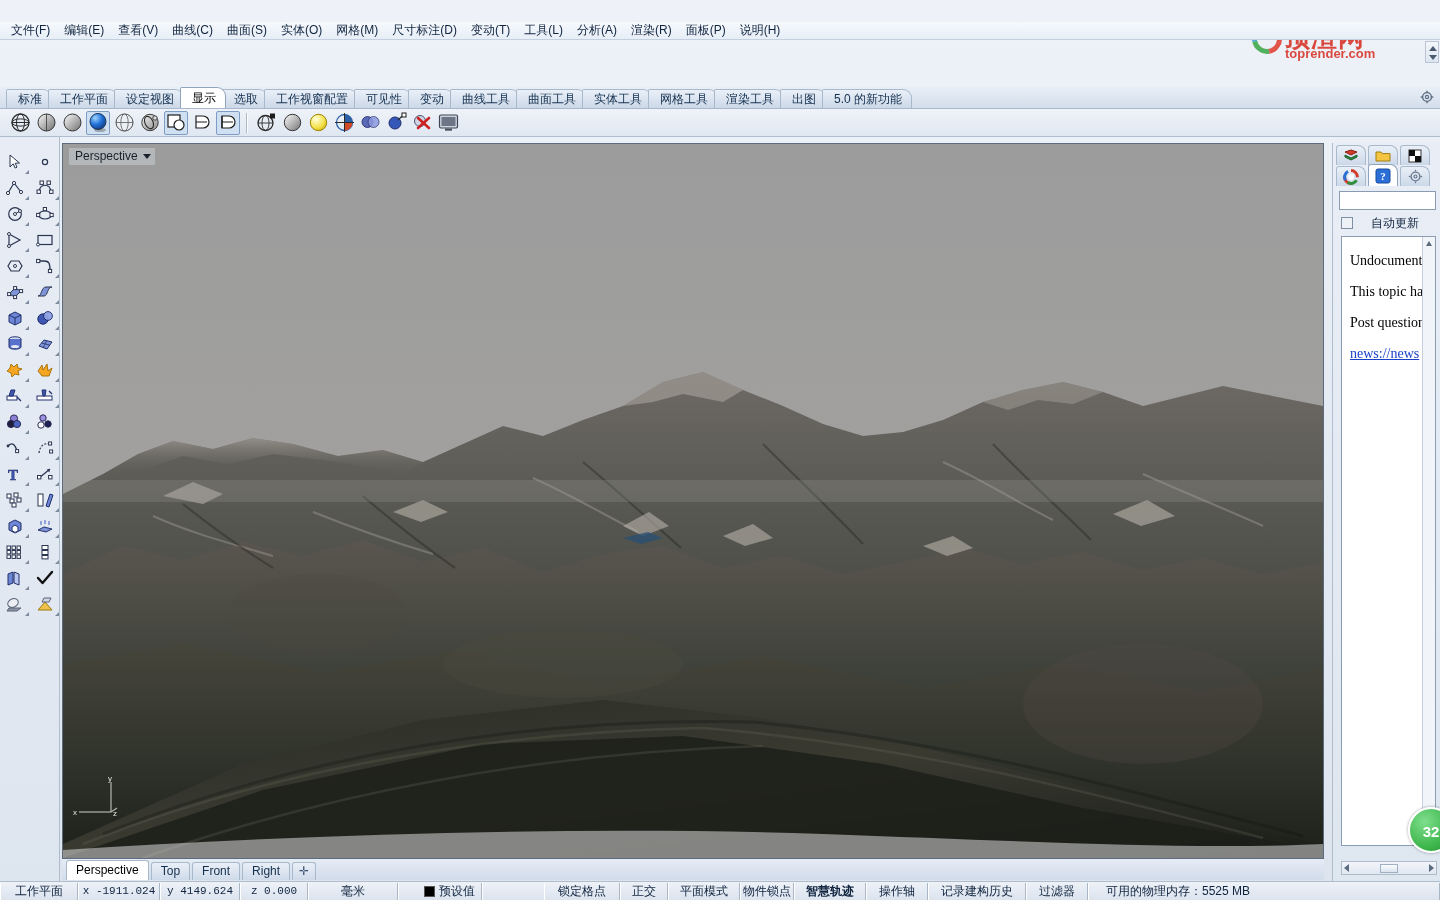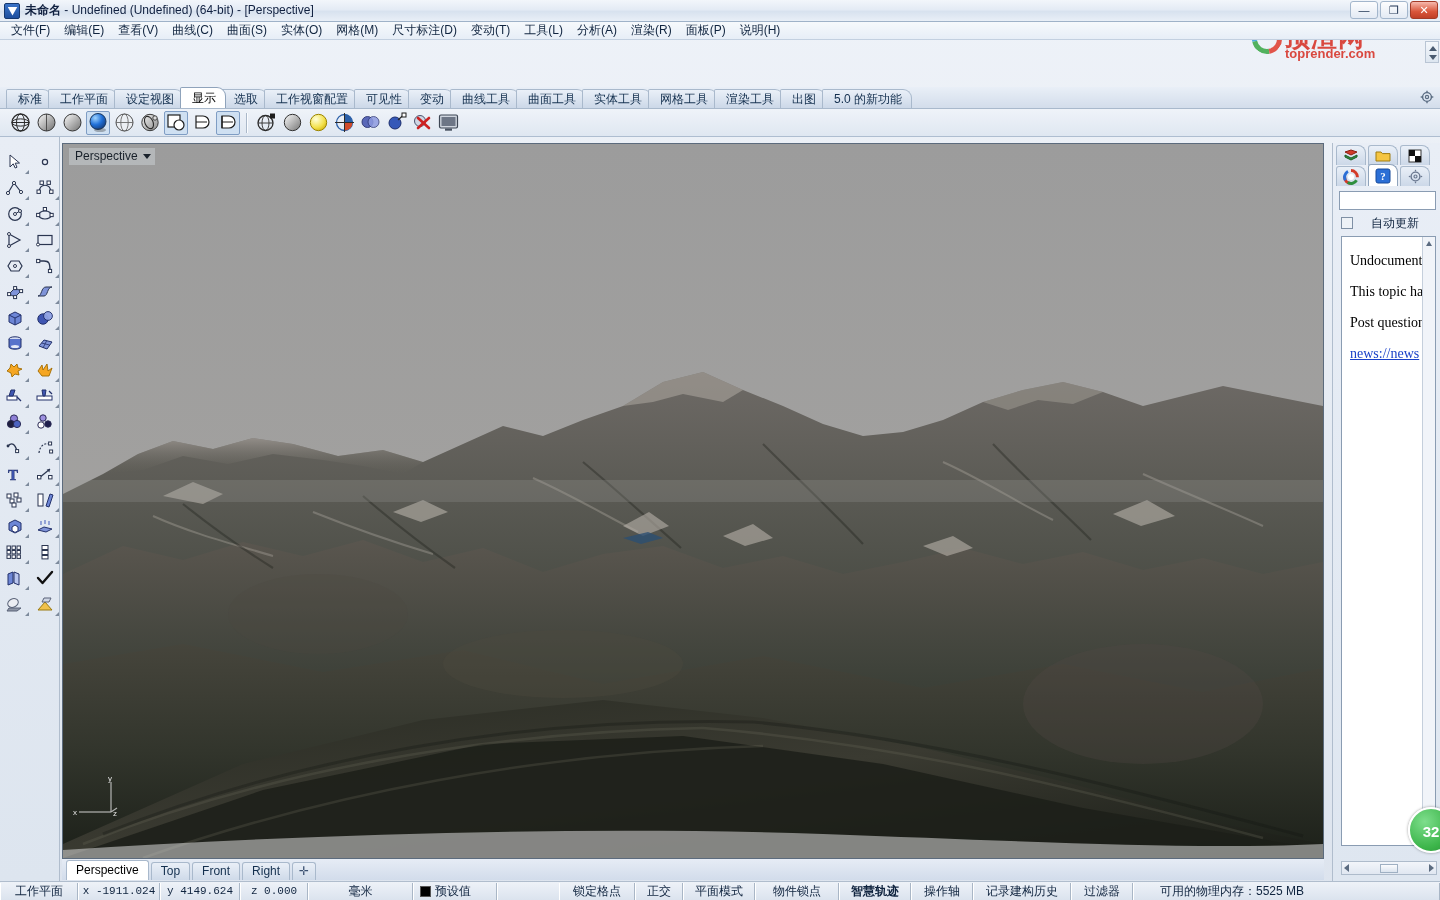--- a/index.html
+++ b/index.html
@@ -233,37 +233,20 @@
   .sb-pane.mono { font-family: "Liberation Mono", "DejaVu Sans Mono", monospace; font-size: 11px; }
   .sb-pane.bold { font-weight: bold; }
   .sb-swatch { width: 11px; height: 11px; background: #000; border: 1px solid #555;
                margin-right: 4px; flex: none; }
 </style>
 </head>
 <body>
 
 <div id="app">
 
-  <div class="titlebar">
-    <div class="win-icon"></div>
-    <div class="title-text">
-      <b>未命名</b><span> - Undefined (Undefined) (64-bit) - [Perspective]</span>
-    </div>
-    <div class="win-buttons">
-      <div class="wbtn">
-          <span>—</span>
-        </div>
-      <div class="wbtn">
-          <span>❐</span>
-        </div>
-      <div class="wbtn close">
-          <span>✕</span>
-        </div>
-    </div>
-  </div>
 
   <div class="watermark">
     <div class="wm-ring"></div>
     <div class="wm-cn">顶渲网</div>
     <div class="wm-en">toprender.com</div>
   </div>
 
   <div class="menubar">
     <div class="menu-item">文件(F)</div>
     <div class="menu-item">编辑(E)</div>
@@ -1010,30 +993,30 @@
     </div>
 
     <div class="green-badge">32</div>
   </div>
 
   <div class="statusbar">
     <div class="sb-pane" style="width:78px">工作平面</div>
     <div class="sb-pane mono" style="width:82px">x -1911.024</div>
     <div class="sb-pane mono" style="width:80px">y 4149.624</div>
     <div class="sb-pane mono" style="width:68px">z 0.000</div>
-    <div class="sb-pane" style="width:105px">毫米</div>
-    <div class="sb-pane" style="width:84px;justify-content:flex-start">
+    <div class="sb-pane" style="width:90px">毫米</div>
+    <div class="sb-pane" style="width:84px;justify-content:flex-end">
       <i class="sb-swatch"></i>
       <span>预设值</span>
     </div>
     <div class="sb-pane" style="width:62px;border-right:none"></div>
     <div class="sb-pane" style="width:76px">锁定格点</div>
     <div class="sb-pane" style="width:48px">正交</div>
     <div class="sb-pane" style="width:72px">平面模式</div>
-    <div class="sb-pane" style="width:84px">物件锁点</div>
+    <div class="sb-pane" style="width:54px">物件锁点</div>
     <div class="sb-pane bold" style="width:72px">智慧轨迹</div>
     <div class="sb-pane" style="width:62px">操作轴</div>
     <div class="sb-pane" style="width:98px">记录建构历史</div>
     <div class="sb-pane" style="width:62px">过滤器</div>
-    <div class="sb-pane" style="flex:1;justify-content:flex-start;padding-left:26px">可用的物理内存：5525 MB</div>
+    <div class="sb-pane" style="flex:1;justify-content:flex-start;padding-left:17px">可用的物理内存：5525 MB</div>
   </div>
 
 </div>
 
 </body></html>

